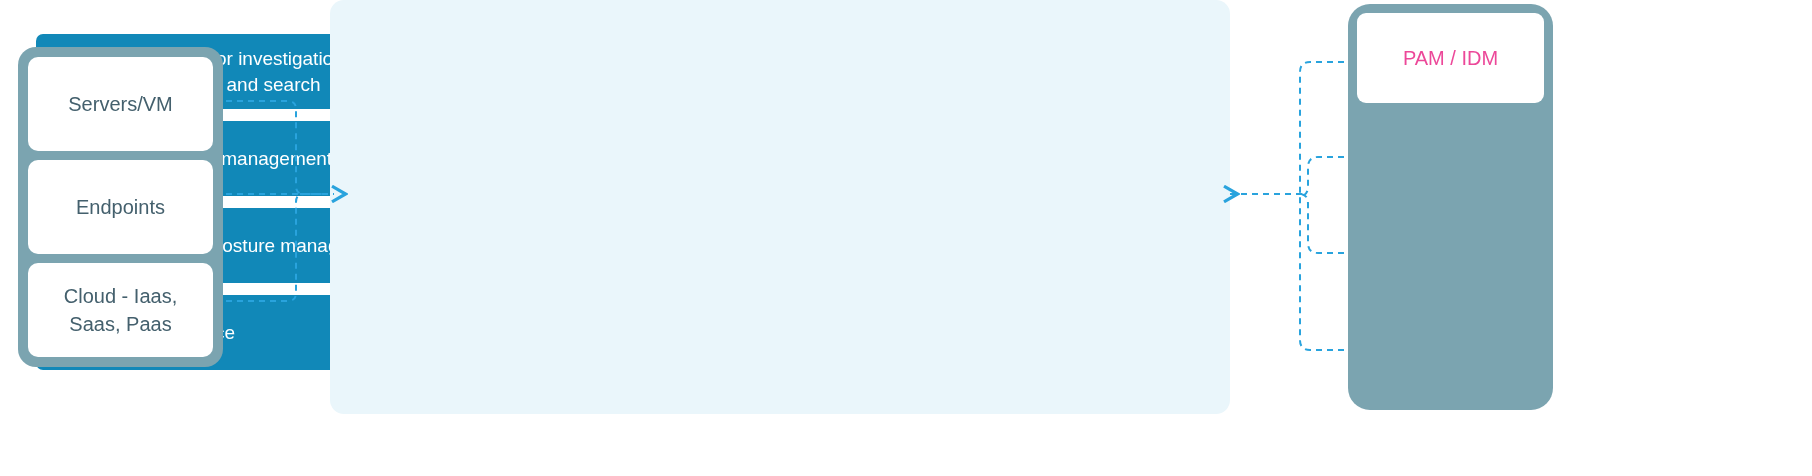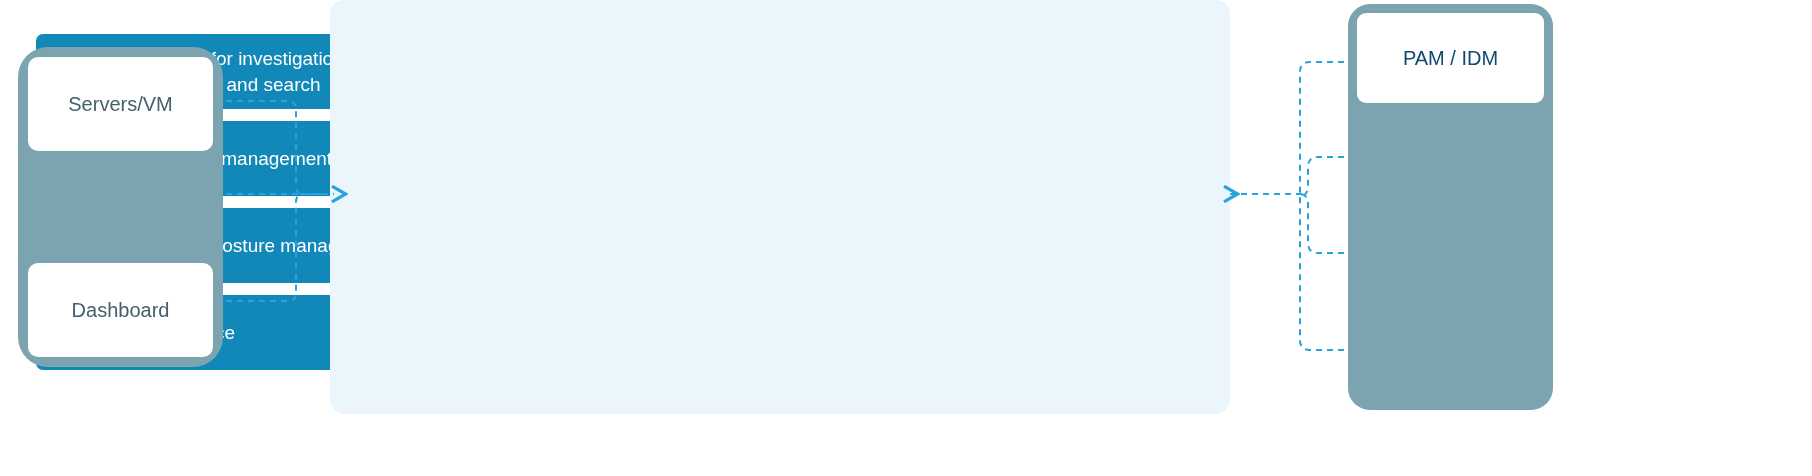--- a/index.html
+++ b/index.html
@@ -32,21 +32,21 @@
   }
 
   
   .source-group {
     position: absolute;
     left: 18px;
     top: 47px;
     width: 205px;
     height: 320px;
     background: #7ba4b0;
-    border-radius: 30px;
+    border-radius: 18px;
     box-sizing: border-box;
     padding: 10px;
     display: flex;
     flex-direction: column;
     justify-content: space-between;
     z-index: 2;
   }
   .source-card {
     background: #ffffff;
     border-radius: 10px;
@@ -126,21 +126,21 @@
     z-index: 2;
   }
   .tool-card {
     background: #ffffff;
     border-radius: 9px;
     height: 90px;
     display: flex;
     align-items: center;
     justify-content: center;
     text-align: center;
-    color: #0c4a6e;
+    color: #ec4899;
     font-size: 20px;
     line-height: 27px;
     padding: 0 8px;
     box-sizing: border-box;
   }
 </style>
 </head>
 <body>
 
 <div class="canvas">
@@ -171,21 +171,24 @@
       <path d="M1344,350 L1310,350 Q1300,350 1300,340 L1300,196"></path>
       <path d="M1302,194 L1226,194" marker-end="url(#arrow-left)"></path>
     </g>
   </svg>
 
   <div class="source-group">
     <div class="source-card">
       <span>Servers/VM</span>
     </div>
     <div class="source-card">
-      <span>Dashboard</span>
+      <span>Endpoints</span>
+    </div>
+    <div class="source-card">
+      <span>Cloud - Iaas, Saas, Paas</span>
     </div>
   </div>
 
   <div class="platform-panel"></div>
 
   <div class="capability-rows">
 
     <div class="capability-row">
       <div class="capability-chip">
         <span>Operations layer for investigation: Dashboard, alerts, and search</span>

